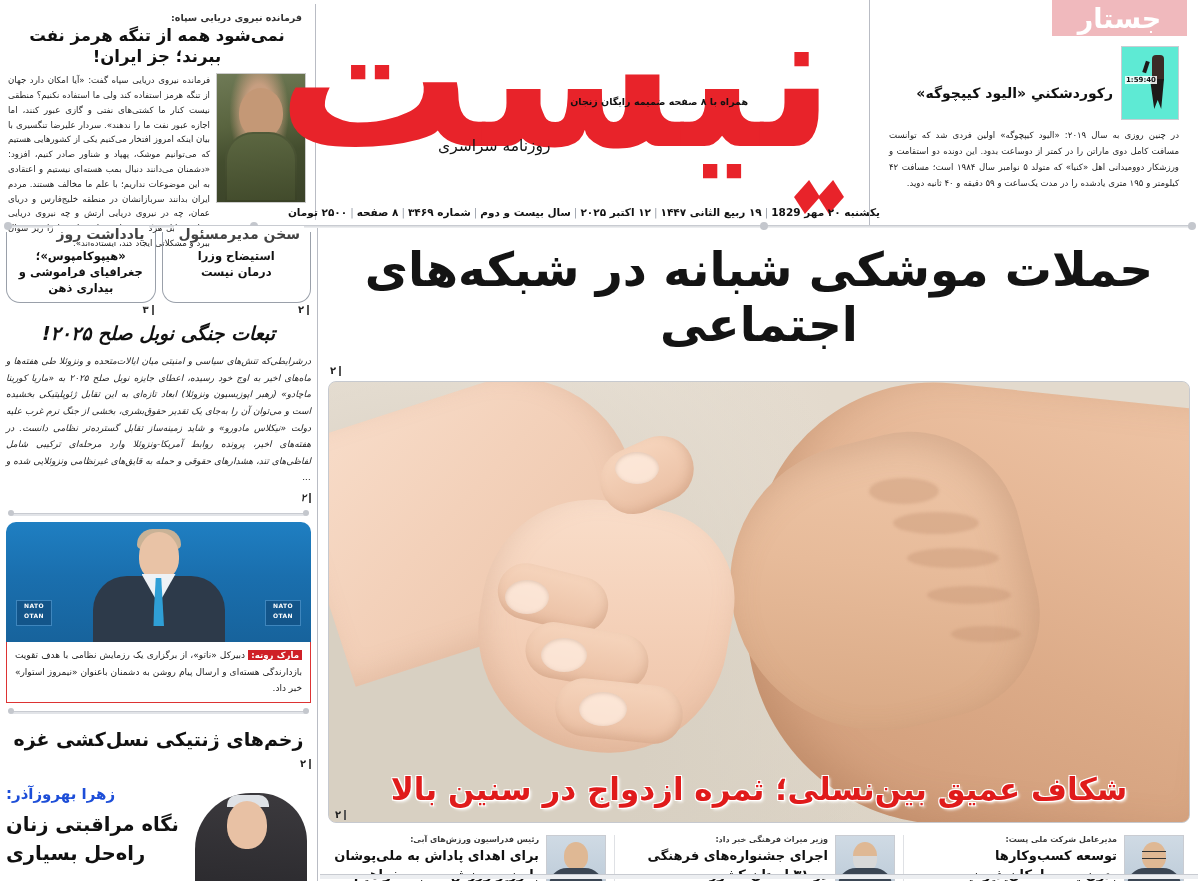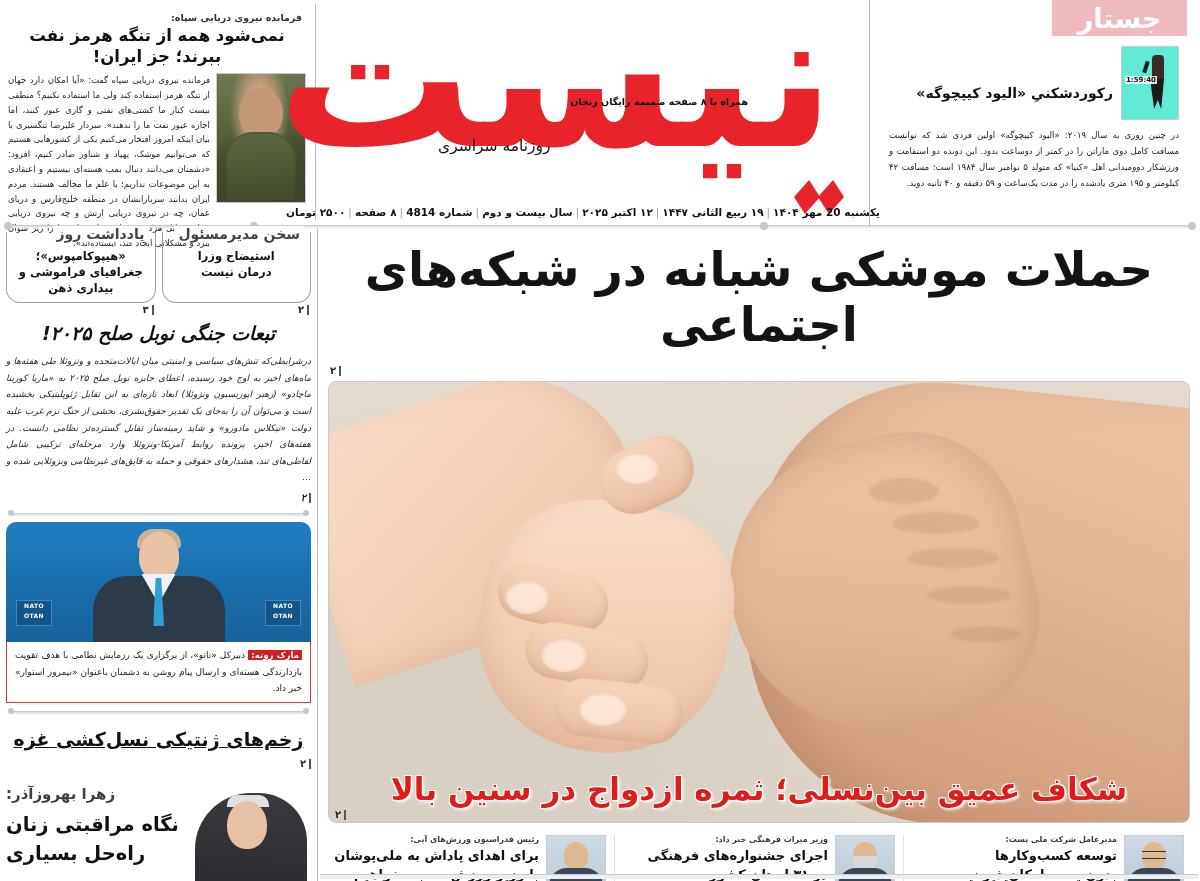--- a/index.html
+++ b/index.html
@@ -459,21 +459,20 @@
   .nato-cap .hl {
     background: #cf2027;
     color: #fff;
     font-weight: bold;
     padding: 0 3px;
     font-size: 8.6px;
   }
 
   .genocide {
     margin-top: 12px;
-    text-decoration: underline;
   }
   .genocide .g-title {
     font-size: 19px;
     font-weight: bold;
     text-align: center;
     line-height: 1.38;
     color: #111;
   }
   .genocide .pagemark { margin-top: 6px; }
 
@@ -510,21 +509,21 @@
     background: #dfe2e6;
     border-radius: 10px 10px 0 0;
   }
   .interview .iv-text {
     position: absolute;
     left: 0; top: 6px;
     width: 178px;
     text-align: left;
   }
   .iv-name {
-    color: #404040;
+    color: #1d4ed8;
     font-size: 15px;
     font-weight: bold;
     margin-bottom: 7px;
   }
   .iv-title {
     font-size: 19.5px;
     font-weight: bold;
     line-height: 1.5;
     color: #111;
   }
@@ -745,21 +744,21 @@
       <div class="logo-wrap">
         <div class="logo-glyph">نیست</div>
       </div>
       <div class="supp-note">همراه با ۸ صفحه ضمیمه رایگان زنجان</div>
       <div class="nationwide">روزنامه سراسری</div>
       <div class="diamonds">
           <span></span>
           <span></span>
         </div>
       <div class="dateline">
-        <span>یکشنبه 20 مهر ۱۴۰۴</span><i>|</i><span>۱۹ ربیع الثانی ۱۴۴۷</span><i>|</i><span>۱۲ اکتبر ۲۰۲۵</span><i>|</i><span>سال بیست و دوم</span><i>|</i><span>شماره 4814</span><i>|</i><span>۸ صفحه</span><i>|</i><span>۲۵۰۰ تومان</span>
+        <span>یکشنبه ۲۰ مهر 1829</span><i>|</i><span>۱۹ ربیع الثانی ۱۴۴۷</span><i>|</i><span>۱۲ اکتبر ۲۰۲۵</span><i>|</i><span>سال بیست و دوم</span><i>|</i><span>شماره ۳۴۶۹</span><i>|</i><span>۸ صفحه</span><i>|</i><span>۲۵۰۰ تومان</span>
       </div>
     </div>
 
     <div class="mast-right">
       <div class="jasar-tab">
         <span>جستار</span>
       </div>
       <div class="jasar-body">
         <div class="jasar-top">
           <div class="runner-photo">

